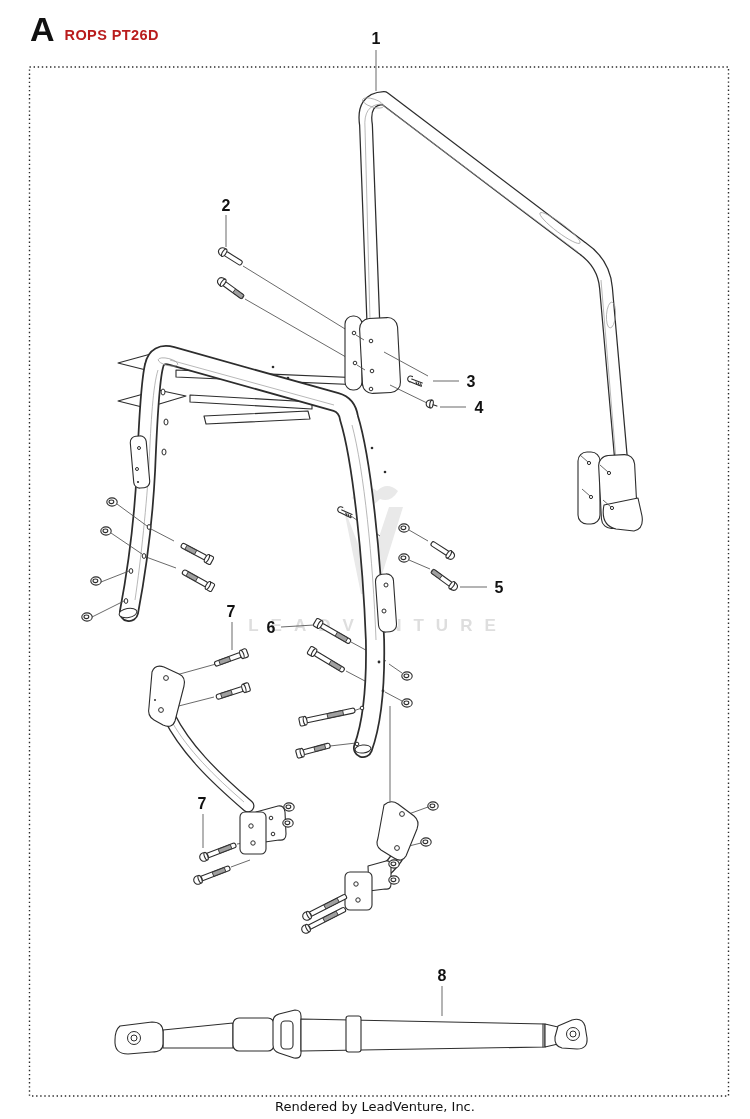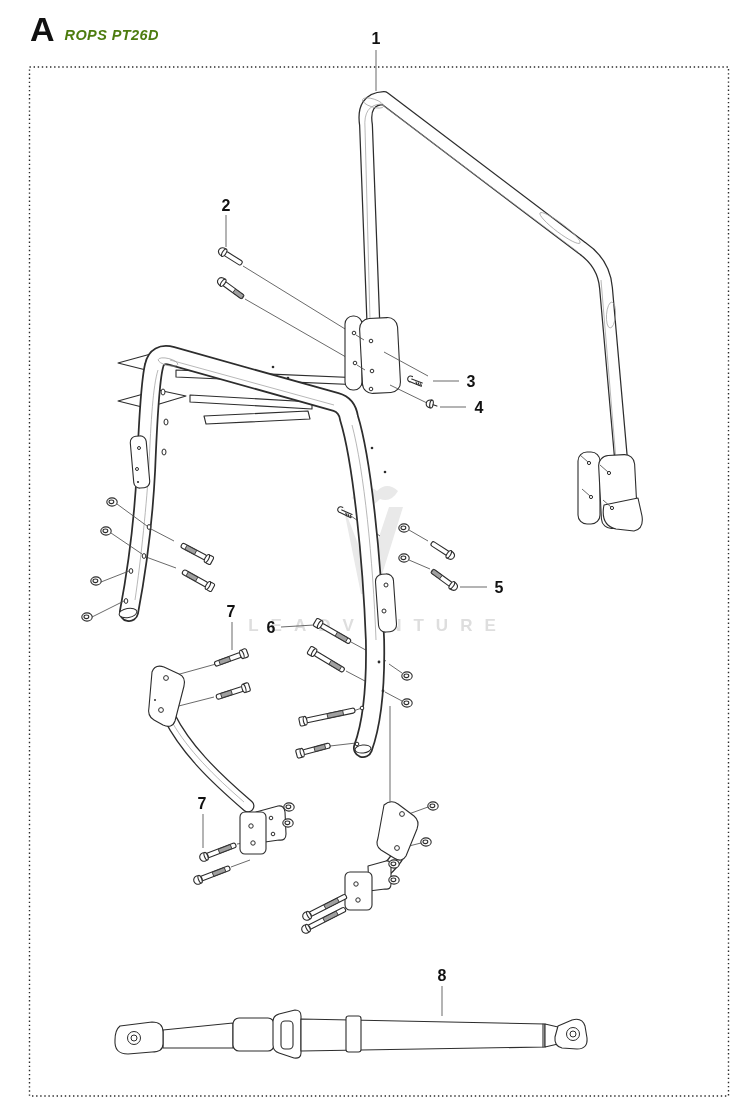--- a/index.html
+++ b/index.html
@@ -1,20 +1,20 @@
 <!DOCTYPE html>
 <html><head>
 <meta charset="utf-8">
 <style>
   html,body{margin:0;padding:0;background:#fff;}
   .page{position:relative;width:750px;height:1119px;background:#fff;overflow:hidden;
         font-family:"Liberation Sans",sans-serif;}
   .hdr{position:absolute;left:30px;top:12px;display:flex;align-items:flex-end;gap:10px;}
   .hdr .letterA{font-size:34px;font-weight:bold;color:#111;line-height:1;}
-  .hdr .ttl{font-size:14.5px;font-weight:bold;color:#4d7c0f;letter-spacing:.4px;padding-bottom:3px;font-style:italic;}
+  .hdr .ttl{font-size:14.5px;font-weight:bold;color:#b91c1c;letter-spacing:.4px;padding-bottom:3px;}
   .ftr{position:absolute;left:0;top:1099px;width:100%;text-align:center;
        font-family:"DejaVu Sans",sans-serif;font-size:13px;color:#111;}
   svg{position:absolute;left:0;top:0;}
   .ln{stroke:#2d2d2d;fill:none;stroke-width:1.1;stroke-linejoin:round;stroke-linecap:round;}
   .w{fill:#fff;stroke:#2d2d2d;stroke-width:1.1;stroke-linejoin:round;}
   .th{fill:#a0a0a0;stroke:#2d2d2d;stroke-width:.8;}
   .thin{stroke:#4f4f4f;stroke-width:.85;fill:none;}
   .acc{stroke:#9a9a9a;stroke-width:.7;fill:none;}
   .tB{stroke:#2d2d2d;fill:none;stroke-linejoin:round;stroke-linecap:round;}
   .tW{stroke:#fff;fill:none;stroke-linejoin:round;stroke-linecap:round;}
@@ -324,13 +324,14 @@
       <text class="callout" x="471" y="387">3</text>
       <text class="callout" x="479" y="413">4</text>
       <text class="callout" x="499" y="593">5</text>
       <text class="callout" x="271" y="633">6</text>
       <text class="callout" x="231" y="617">7</text>
       <text class="callout" x="202" y="809">7</text>
       <text class="callout" x="442" y="981">8</text>
     </g>
   </svg>
 
+  <div class="ftr">Rendered by LeadVenture, Inc.</div>
 </div>
 
 </body></html>

